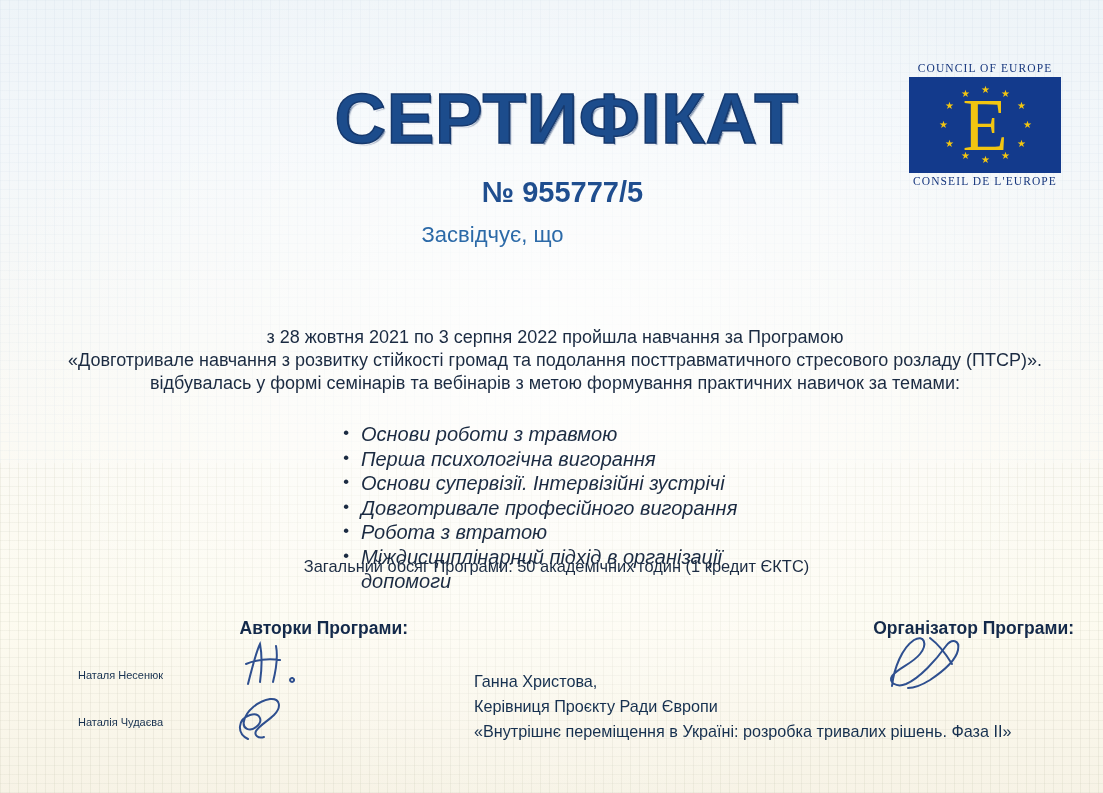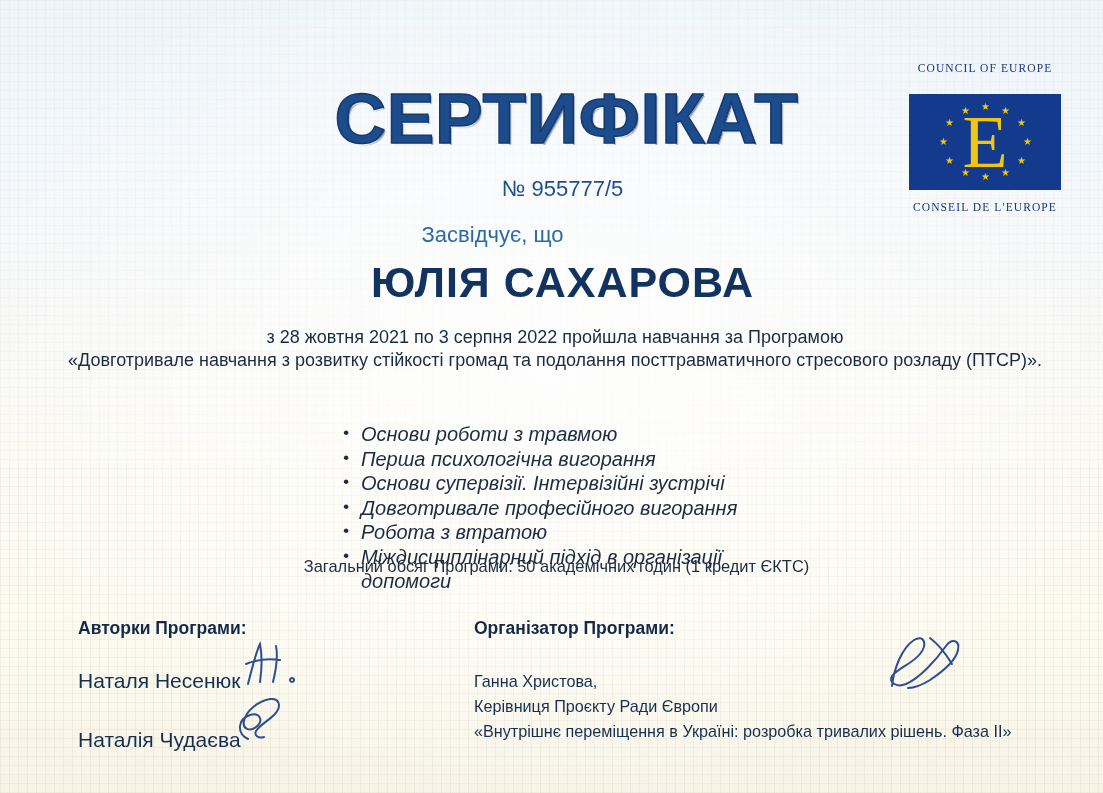--- a/index.html
+++ b/index.html
@@ -64,22 +64,22 @@
     text-align: center;
     color: #1b3f8f;
   }
   .coe-top-text, .coe-bottom-text {
     font-size: 11.5px;
     letter-spacing: 1.1px;
     color: #16367d;
     font-family: "Liberation Serif", serif;
     white-space: nowrap;
   }
-  .coe-top-text { margin-bottom: 20px; }
-  .coe-bottom-text { margin-top: 11px; font-family: Liberation Serif, serif; }
+  .coe-top-text { margin-bottom: 3px; }
+  .coe-bottom-text { margin-top: 2px; font-family: Liberation Serif, serif; }
   .coe-flag {
     position: relative;
     width: 152px;
     height: 96px;
     background: #133a8c;
     margin: 0 auto;
     overflow: hidden;
   }
   .coe-e {
     position: absolute;
@@ -123,22 +123,22 @@
     box-sizing: border-box;
   }
   .cert-number {
     position: absolute;
     top: 176px;
     left: 0;
     width: 1103px;
     padding-left: 22px;
     box-sizing: border-box;
     text-align: center;
-    font-size: 22px;
-    font-weight: normal;
+    font-size: 29px;
+    font-weight: bold;
     color: #1f4e8f;
   }
   .subtitle {
     position: absolute;
     top: 222px;
     left: 0;
     width: 963px;
     padding-left: 22px;
     box-sizing: border-box;
     text-align: center;
@@ -226,23 +226,24 @@
     position: absolute;
     left: 474px;
     top: 618px;
     width: 600px;
   }
   .sig-heading {
     font-size: 17.5px;
     font-weight: bold;
     color: #13294a;
     margin-bottom: 30px;
+    text-align: right;
   }
   .sig-name {
-    font-size: 21px;
+    font-size: 11px;
     color: #16304f;
     margin-bottom: 35px;
   }
   .sig-org-lines {
     font-size: 16.2px;
     color: #16304f;
     line-height: 25px;
   }
   .scribble {
     position: absolute;
@@ -278,25 +279,25 @@
         <span class="star" style="left:36px; top:24px;">★</span>
         <span class="star" style="left:52px; top:12px;">★</span>
         <span class="coe-e">E</span>
       </div>
       <div class="coe-bottom-text">CONSEIL DE L'EUROPE</div>
     </div>
 
     <div class="title">СЕРТИФІКАТ</div>
     <div class="cert-number">№ 955777/5</div>
     <div class="subtitle">Засвідчує, що</div>
-    <div class="recipient">ЮЛІЯ САХАРОВА</div>
 
     <div class="body-block">
       <div class="line">з 28 жовтня 2021 по 3 серпня 2022 пройшла навчання за Програмою</div>
       <div class="line">«Довготривале навчання з розвитку стійкості громад та подолання посттравматичного стресового розладу (ПТСР)».</div>
+      <div class="line">відбувалась у формі семінарів та вебінарів з метою формування практичних навичок за темами:</div>
     </div>
 
     <div class="topics">
       <ul>
         <li>Основи роботи з травмою</li>
         <li>Перша психологічна вигорання</li>
         <li>Основи супервізії. Інтервізійні зустрічі</li>
         <li>Довготривале професійного вигорання</li>
         <li>Робота з втратою</li>
         <li>Міждисциплінарний підхід в організації допомоги</li>

